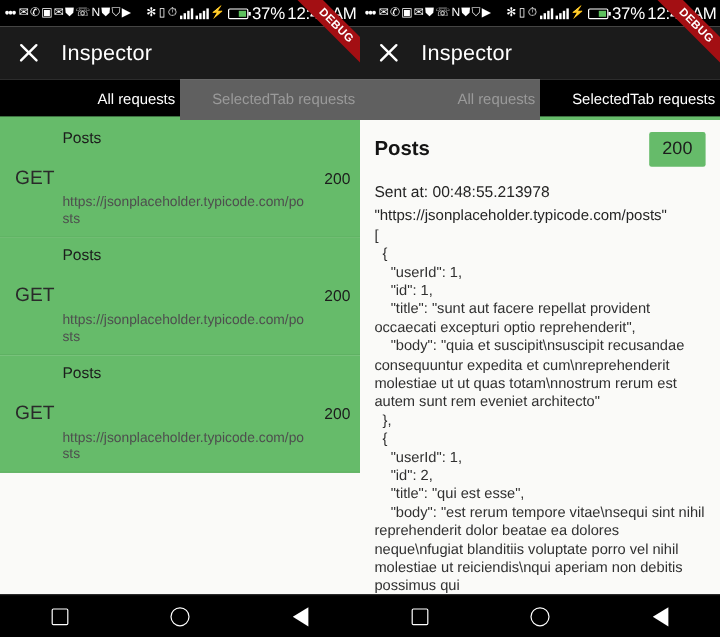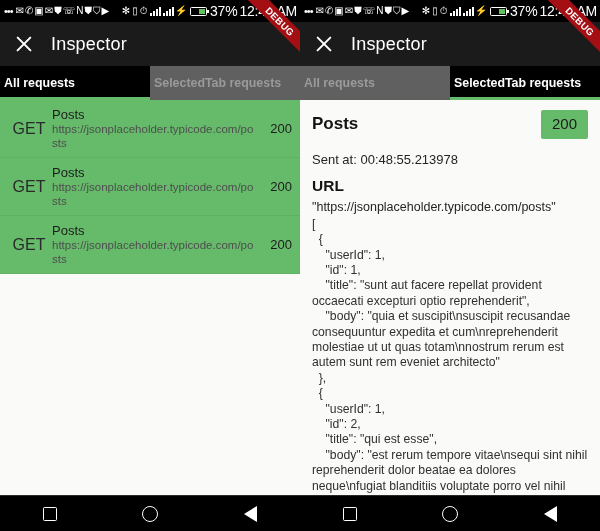--- a/index.html
+++ b/index.html
@@ -69,22 +69,22 @@
   .close-x:before, .close-x:after {
     content:""; position:absolute; left:1px; top:10px; width:20px; height:2.2px; background:#fff; border-radius:1px;
   }
   .close-x:before { transform: rotate(45deg); }
   .close-x:after  { transform: rotate(-45deg); }
   .appbar-title { font-size: 18px; font-weight: 400; letter-spacing: 0.2px; }
 
   
   .tabs { display: flex; height: 34px; flex: 0 0 34px; position: relative; z-index: 2; }
   .tab {
-    flex: 1 1 50%; display: flex; align-items: center; justify-content: flex-start;
-    font-size: 12.4px; font-weight: bold; cursor: pointer; position: relative;
+    flex: 1 1 50%; display: flex; align-items: center; justify-content: flex-end;
+    font-size: 12.4px; font-weight: normal; cursor: pointer; position: relative;
     text-align: center; padding: 0 4px;
   }
   .tab.active { background: #000; color: #ffffff; }
   .tab.inactive { background: #606060; color: #9a9a9a; }
   .tabs .indicator {
     position: absolute; bottom: 0; height: 3px; background: #66bb6a; width: 50%;
   }
   .tabs.left-sel .indicator { left: 0; }
   .tabs.right-sel .indicator { left: 50%; }
 
@@ -94,21 +94,21 @@
   .req-row {
     background: #66bb6a; display: flex; align-items: center;
     padding: 7px 8px 7px 6px; border-bottom: 1px solid #5fb163; cursor: pointer;
   }
   .req-method {
     width: 46px; flex: 0 0 46px; text-align: center;
     font-size: 16px; color: #2a2a2a;
   }
   .req-mid { flex: 1 1 auto; min-width: 0; padding-right: 4px; }
   .req-name { font-size: 13px; color: #1c1c1c; line-height: 15px; }
-  .req-url  { font-size: 11.5px; color: #4e4e4e; line-height: 14px; word-break: break-all; }
+  .req-url  { font-size: 11.5px; color: #4e4e4e; line-height: 14px; word-break: break-all; margin-top: 40px; }
   .req-status { width: 34px; flex: 0 0 34px; text-align: right; font-size: 13px; color: #1c1c1c; }
 
   
   .detail { padding: 10px 12px 0 12px; background: #fafaf8; height: 100%; overflow: hidden; }
   .detail-head { display: flex; align-items: flex-start; justify-content: space-between; }
   .detail-title { font-size: 17px; font-weight: bold; color: #141414; padding-top: 4px; }
   .badge-200 {
     background: #66bb6a; color: #1c1c1c; font-size: 15px;
     padding: 5px 11px; border-radius: 2px; line-height: 1.25;
   }
@@ -302,21 +302,20 @@
       <div class="indicator"></div>
     </div>
 
     <div class="content">
       <div class="detail">
         <div class="detail-head">
           <div class="detail-title">Posts</div>
           <div class="badge-200">200</div>
         </div>
         <div class="sent-at">Sent at: 00:48:55.213978</div>
-        <div class="sec-head">URL</div>
         <div class="url-val">"https://jsonplaceholder.typicode.com/posts"</div>
         <div class="json-body">[
   {
     "userId": 1,
     "id": 1,
     "title": "sunt aut facere repellat provident occaecati excepturi optio reprehenderit",
     "body": "quia et suscipit\nsuscipit recusandae consequuntur expedita et cum\nreprehenderit molestiae ut ut quas totam\nnostrum rerum est autem sunt rem eveniet architecto"
   },
   {
     "userId": 1,

